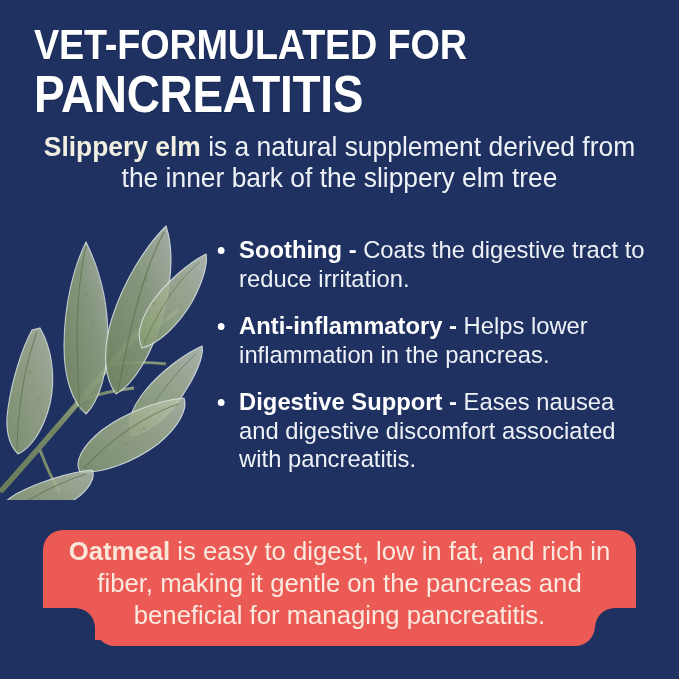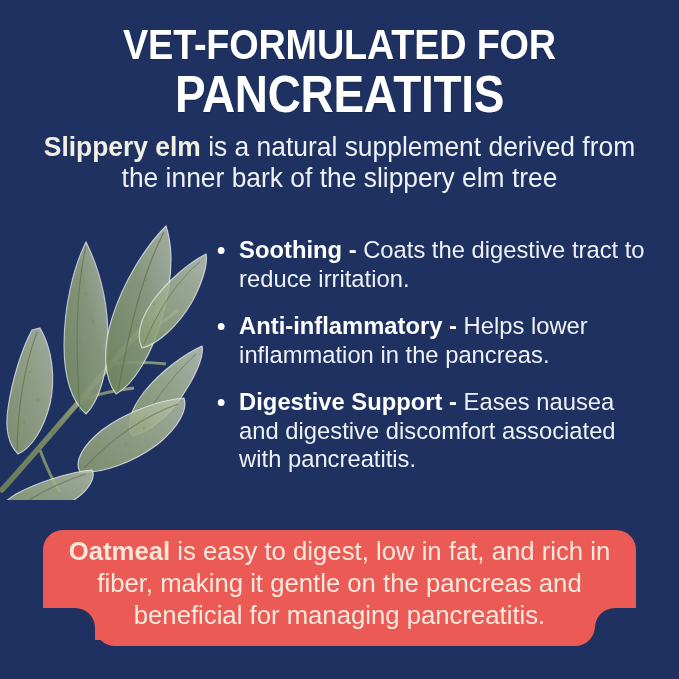--- a/index.html
+++ b/index.html
@@ -16,21 +16,21 @@
     position:absolute;
     left:-6px; top:222px;
     width:215px; height:278px;
     pointer-events:none;
   }
 
   
   #header {
     position:absolute;
     left:0; top:22px; width:679px;
-    text-align:center;
+    text-align:left;
   }
   .title-line1 {
     display:block;
     font-size:42px;
     line-height:46px;
     font-weight:bold;
     color:#ffffff;
     letter-spacing:-0.2px;
     transform:scaleX(0.90);
     text-shadow:0 1px 1px rgba(0,0,0,0.18);

